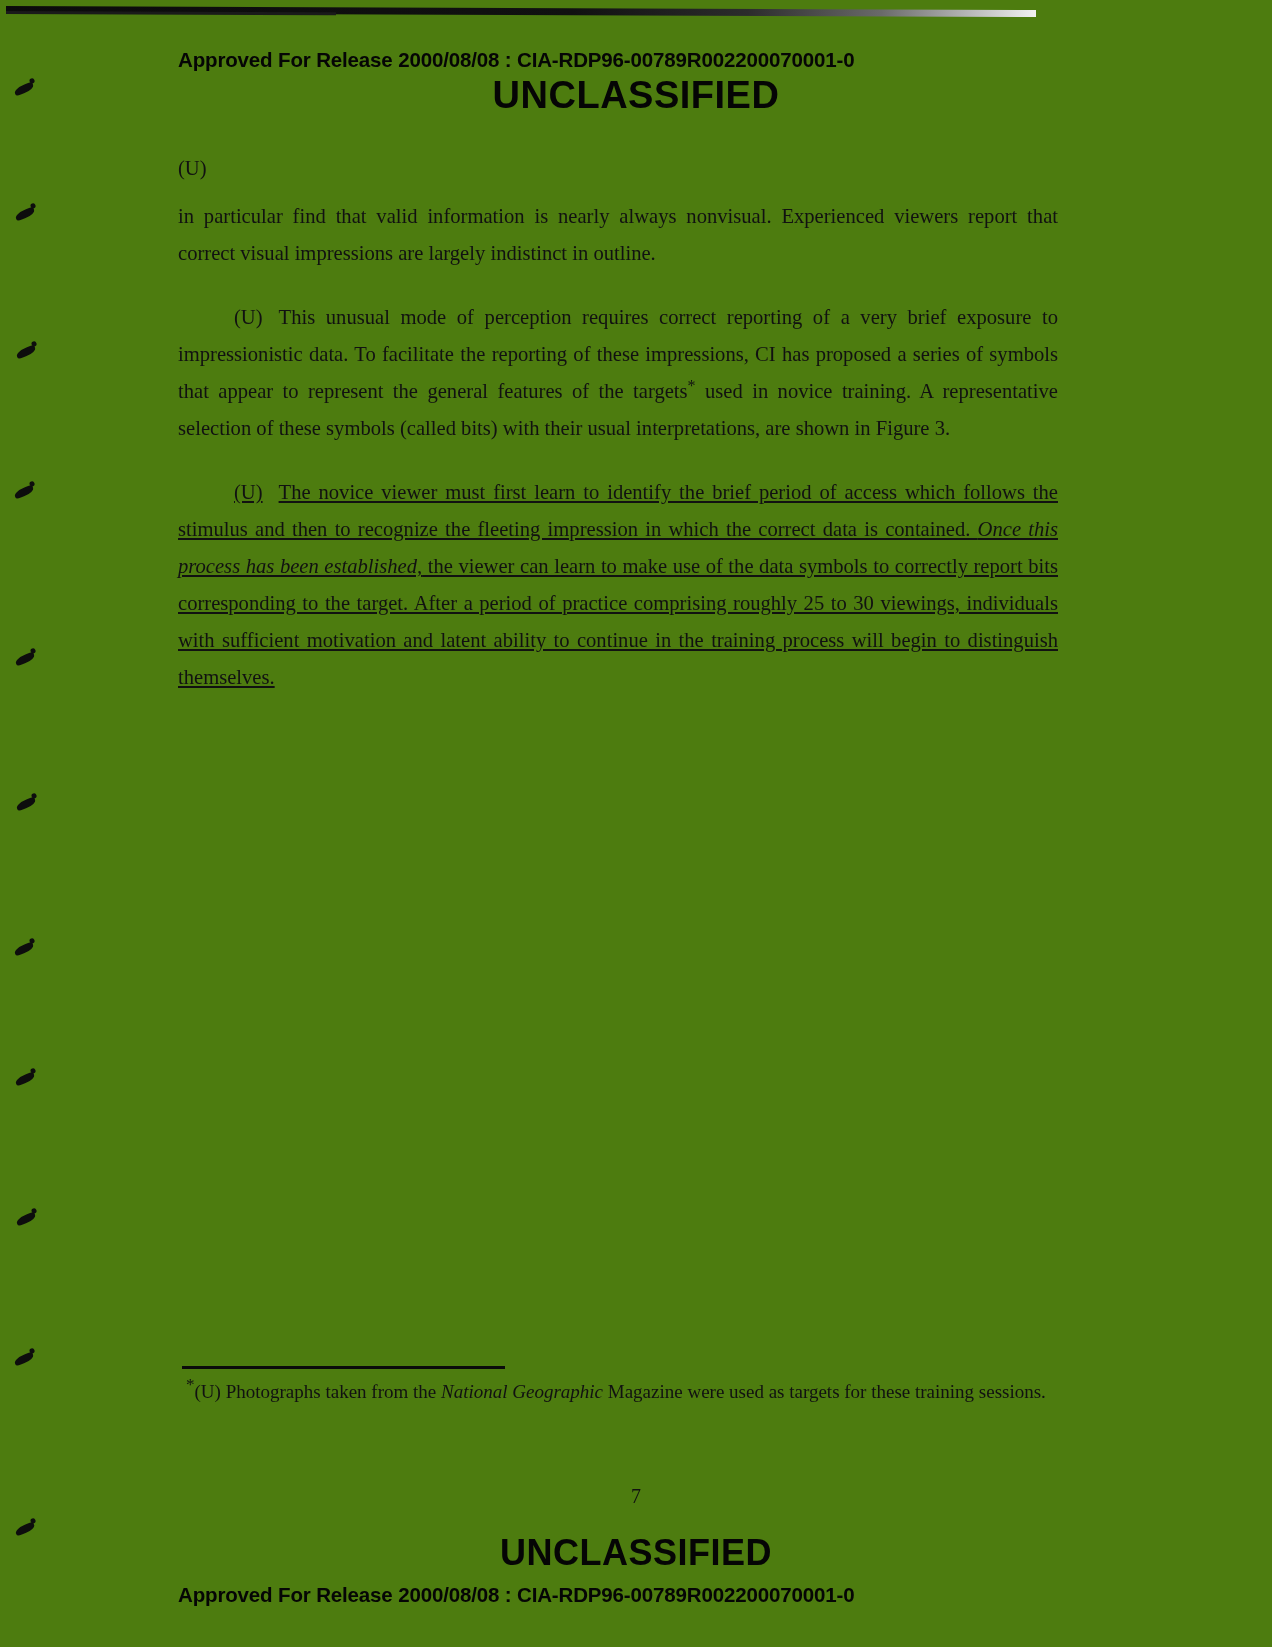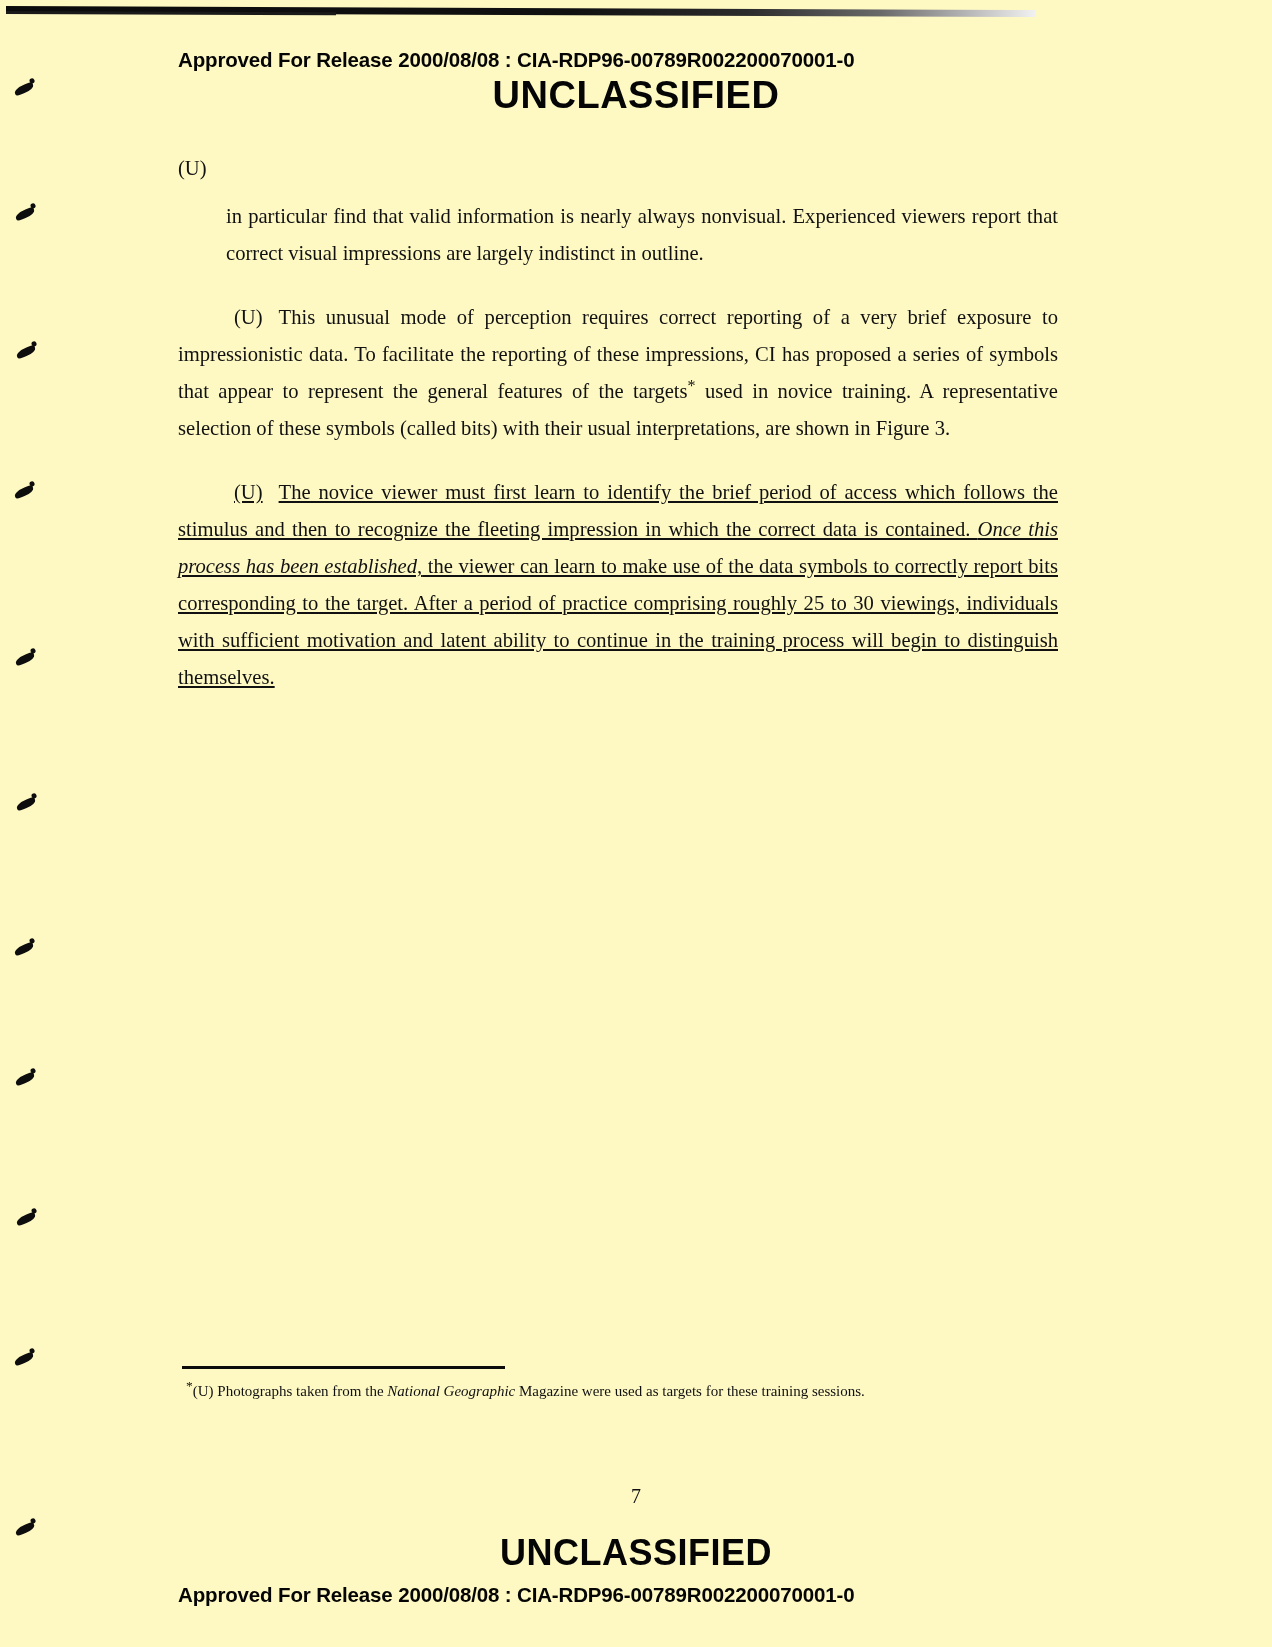--- a/index.html
+++ b/index.html
@@ -6,21 +6,21 @@
   html, body {
     margin: 0;
     padding: 0;
     background: #ffffff;
   }
   #page {
     position: relative;
     width: 1272px;
     height: 1647px;
     margin: 0 auto;
-    background: #fef9c3;
+    background: #4d7c0f;
     overflow: hidden;
     font-family: "Liberation Serif", "DejaVu Serif", serif;
     color: #0a0a0a;
   }
 
   
   #top-scan-bar {
     position: absolute;
     left: 6px;
     top: 6px;
@@ -97,21 +97,21 @@
     color: #111;
   }
   .marker-line {
     margin: 0 0 11px 0;
     text-align: left;
   }
   .para {
     margin: 0 0 27px 0;
     text-indent: 56px;
   }
-  .para.no-indent { text-indent: 0; margin-left: 48px; }
+  .para.no-indent { text-indent: 0; }
   .para:last-child { margin-bottom: 0; text-decoration: underline; }
   .uu { margin-right: 16px; }
   em { font-style: italic; }
   sup.fn {
     font-size: 0.78em;
     vertical-align: 0.42em;
     line-height: 0;
   }
 
   
@@ -121,21 +121,21 @@
     top: 1366px;
     width: 323px;
     height: 3px;
     background: #0b0b0b;
   }
   #footnote {
     position: absolute;
     left: 186px;
     top: 1378px;
     width: 880px;
-    font-size: 15px;
+    font-size: 19px;
     line-height: 27px;
     text-align: left;
     color: #111;
   }
   #footnote .star {
     font-size: 0.9em;
     vertical-align: 0.45em;
     line-height: 0;
   }
 

